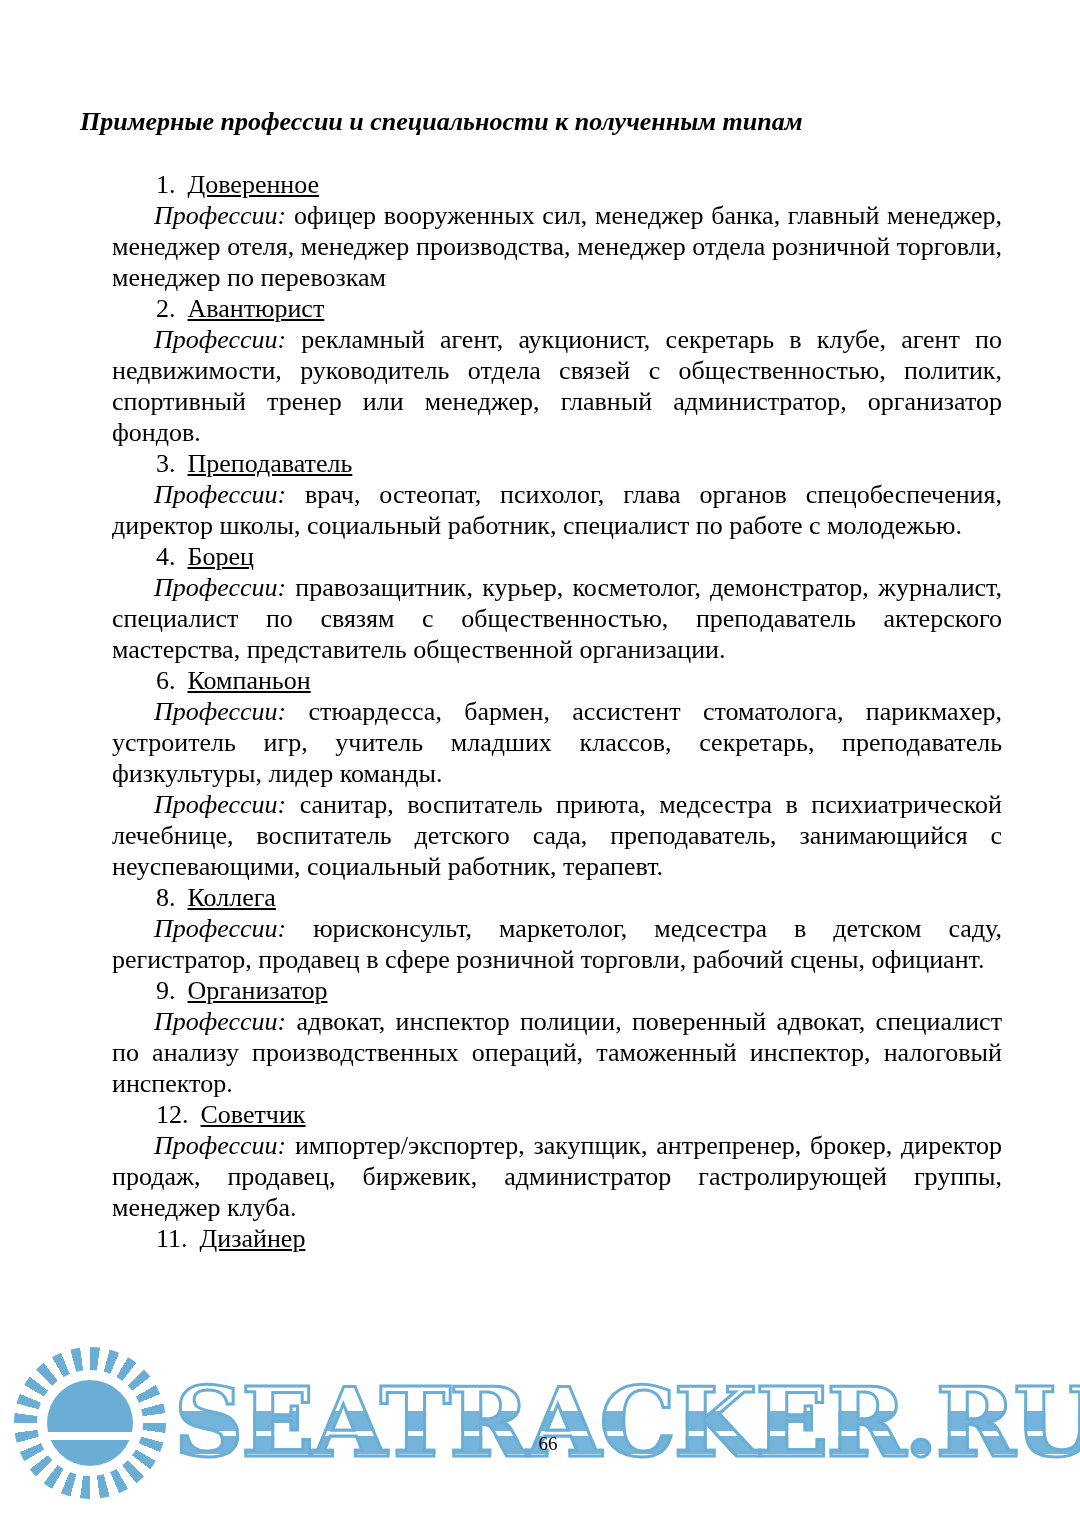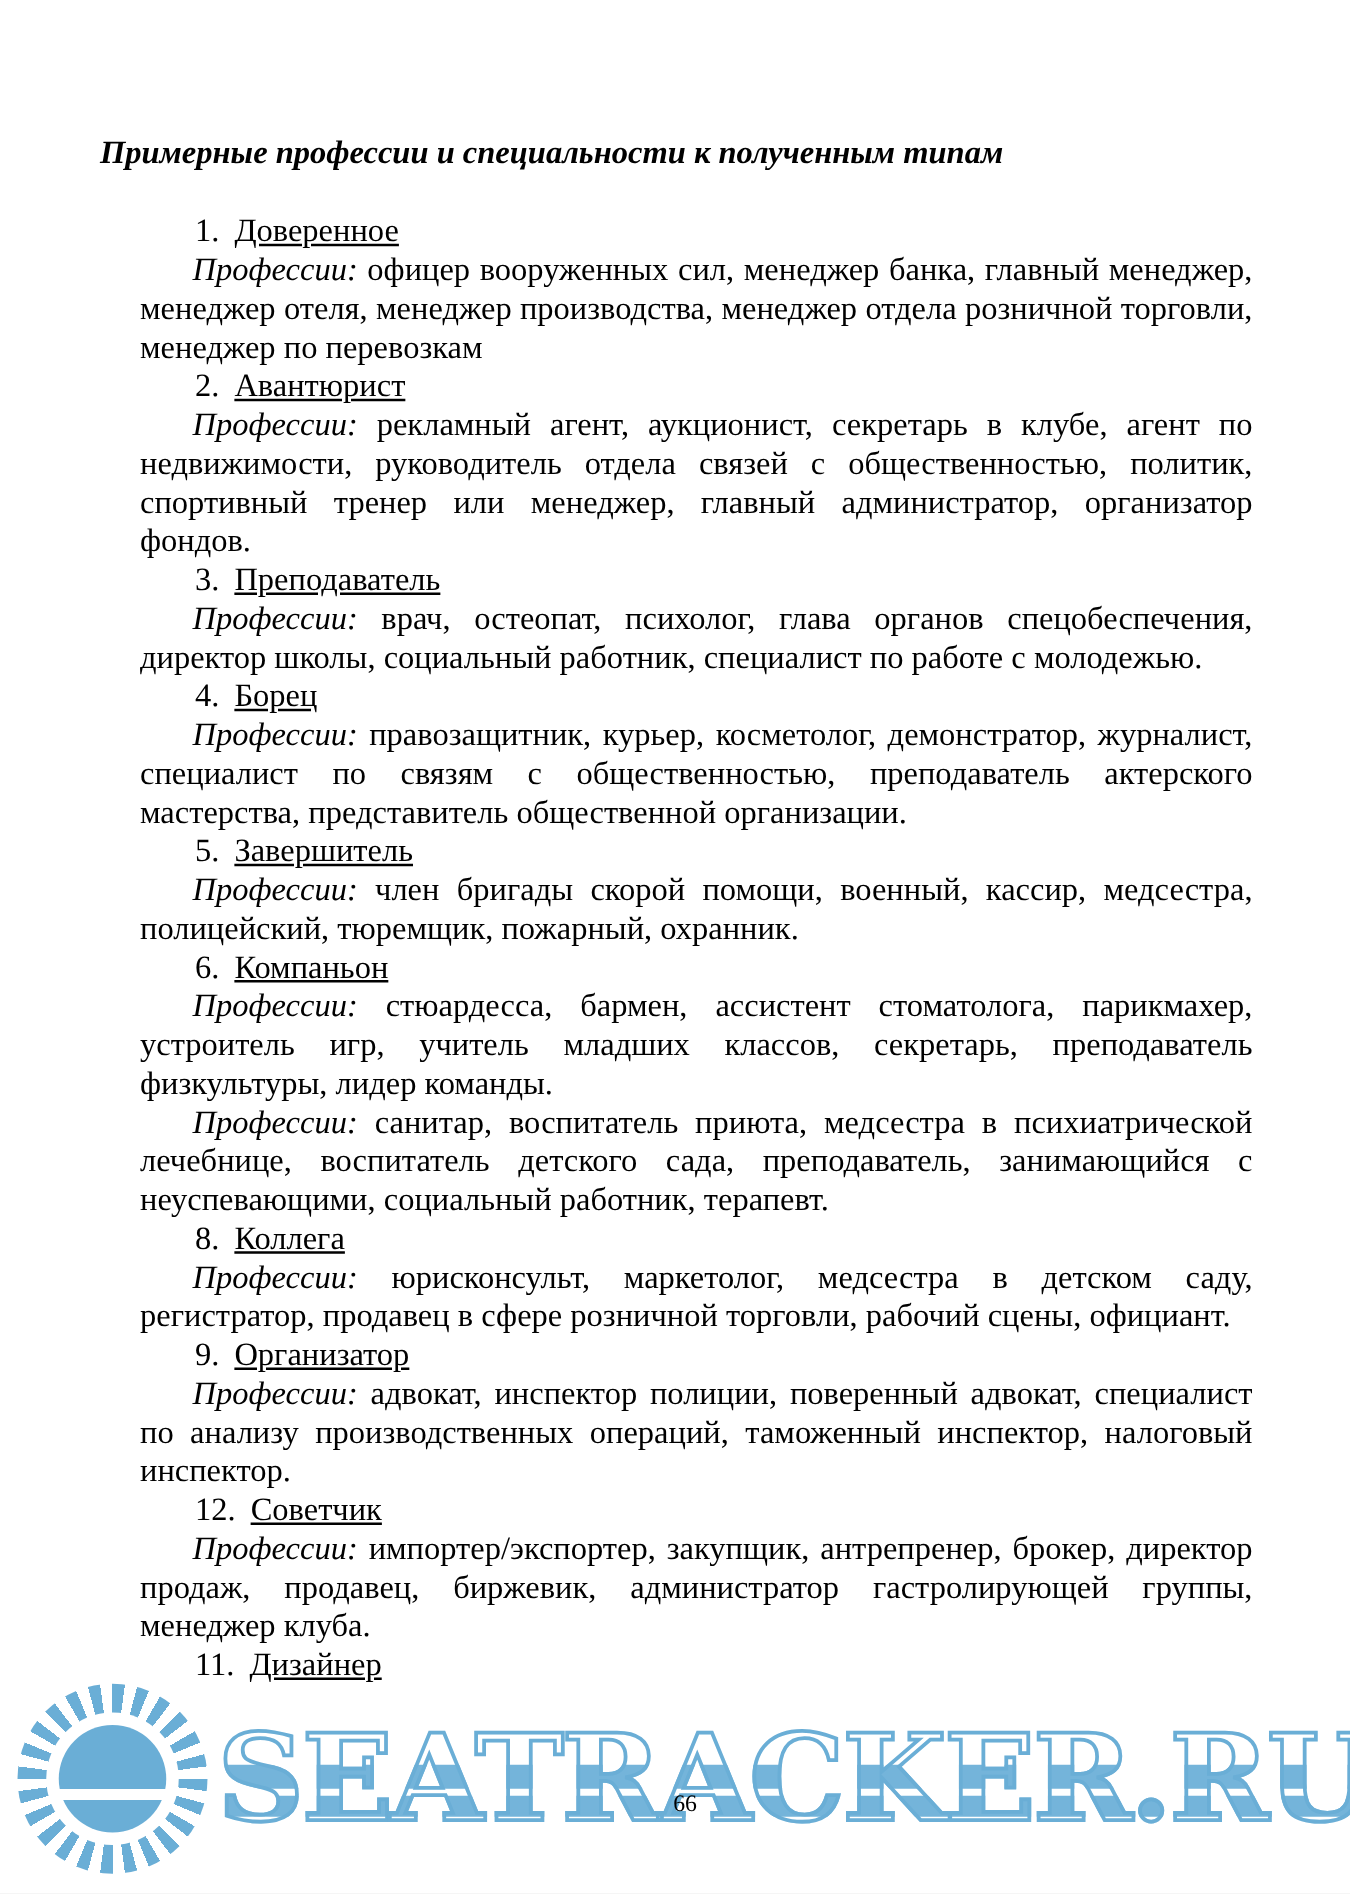--- a/index.html
+++ b/index.html
@@ -110,24 +110,20 @@
     <div class="item">
       <p class="heading"><span class="num">3.</span><span class="tname">Преподаватель</span></p>
       <p class="pbody"><span class="plabel">Профессии:</span> <span class="ptext">врач, остеопат, психолог, глава органов спецобеспечения, директор школы, социальный работник, специалист по работе с молодежью.</span></p>
     </div>
 
     <div class="item">
       <p class="heading"><span class="num">4.</span><span class="tname">Борец</span></p>
       <p class="pbody"><span class="plabel">Профессии:</span> <span class="ptext">правозащитник, курьер, косметолог, демонстратор, журналист, специалист по связям с общественностью, преподаватель актерского мастерства, представитель общественной организации.</span></p>
     </div>
 
-    <div class="item">
-      <p class="heading"><span class="num">5.</span><span class="tname">Завершитель</span></p>
-      <p class="pbody"><span class="plabel">Профессии:</span> <span class="ptext">член бригады скорой помощи, военный, кассир, медсестра, полицейский, тюремщик, пожарный, охранник.</span></p>
-    </div>
 
     <div class="item">
       <p class="heading"><span class="num">6.</span><span class="tname">Компаньон</span></p>
       <p class="pbody"><span class="plabel">Профессии:</span> <span class="ptext">стюардесса, бармен, ассистент стоматолога, парикмахер, устроитель игр, учитель младших классов, секретарь, преподаватель физкультуры, лидер команды.</span></p>
     </div>
 
     <div class="item">
       <p class="pbody"><span class="plabel">Профессии:</span> <span class="ptext">санитар, воспитатель приюта, медсестра в психиатрической лечебнице, воспитатель детского сада, преподаватель, занимающийся с неуспевающими, социальный работник, терапевт.</span></p>
     </div>
 

